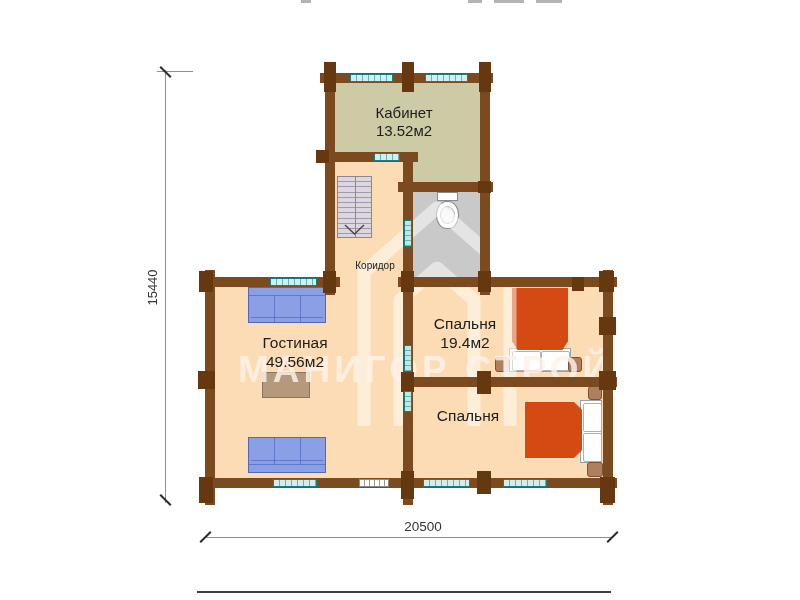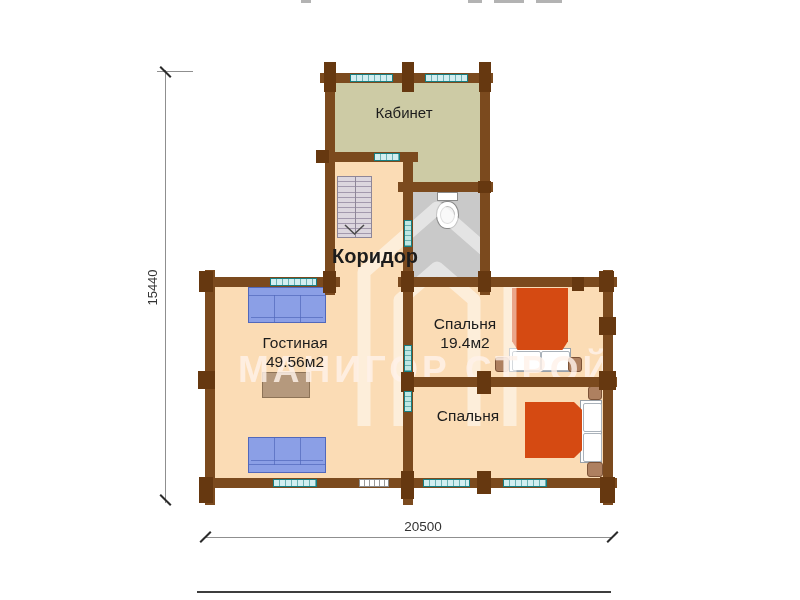--- a/index.html
+++ b/index.html
@@ -141,22 +141,23 @@
   <div class="abs z5 win" style="left:273px;top:479px;width:44px;height:8px;"></div>
   <div class="abs z5 win-plain" style="left:359px;top:479px;width:30px;height:8px;"></div>
   <div class="abs z5 win" style="left:423px;top:479px;width:47px;height:8px;"></div>
   <div class="abs z5 win" style="left:503px;top:479px;width:44px;height:8px;"></div>
   <div class="abs z5 door" style="left:404px;top:220px;width:8px;height:27px;"></div>
   <div class="abs z5 door" style="left:404px;top:345px;width:8px;height:27px;"></div>
   <div class="abs z5 door" style="left:404px;top:391px;width:8px;height:21px;"></div>
 
   <div class="abs z6 room-label" style="left:348px;top:104px;width:112px;font-size:15px;">
     <span class="rl-name">Кабинет</span>
+    <span class="rl-area">13.52м2</span>
   </div>
-  <div class="abs z6 room-label" style="left:332px;top:244px;width:86px;font-size:20px;font-weight:bold;">
+  <div class="abs z6 room-label" style="left:332px;top:260px;width:86px;font-size:10px;">
     <span class="rl-name">Коридор</span>
   </div>
   <div class="abs z6 room-label" style="left:240px;top:334px;width:110px;font-size:15.5px;">
     <span class="rl-name">Гостиная</span>
     <span class="rl-area">49.56м2</span>
   </div>
   <div class="abs z6 room-label" style="left:410px;top:315px;width:110px;font-size:15.5px;">
     <span class="rl-name">Спальня</span>
     <span class="rl-area">19.4м2</span>
   </div>

